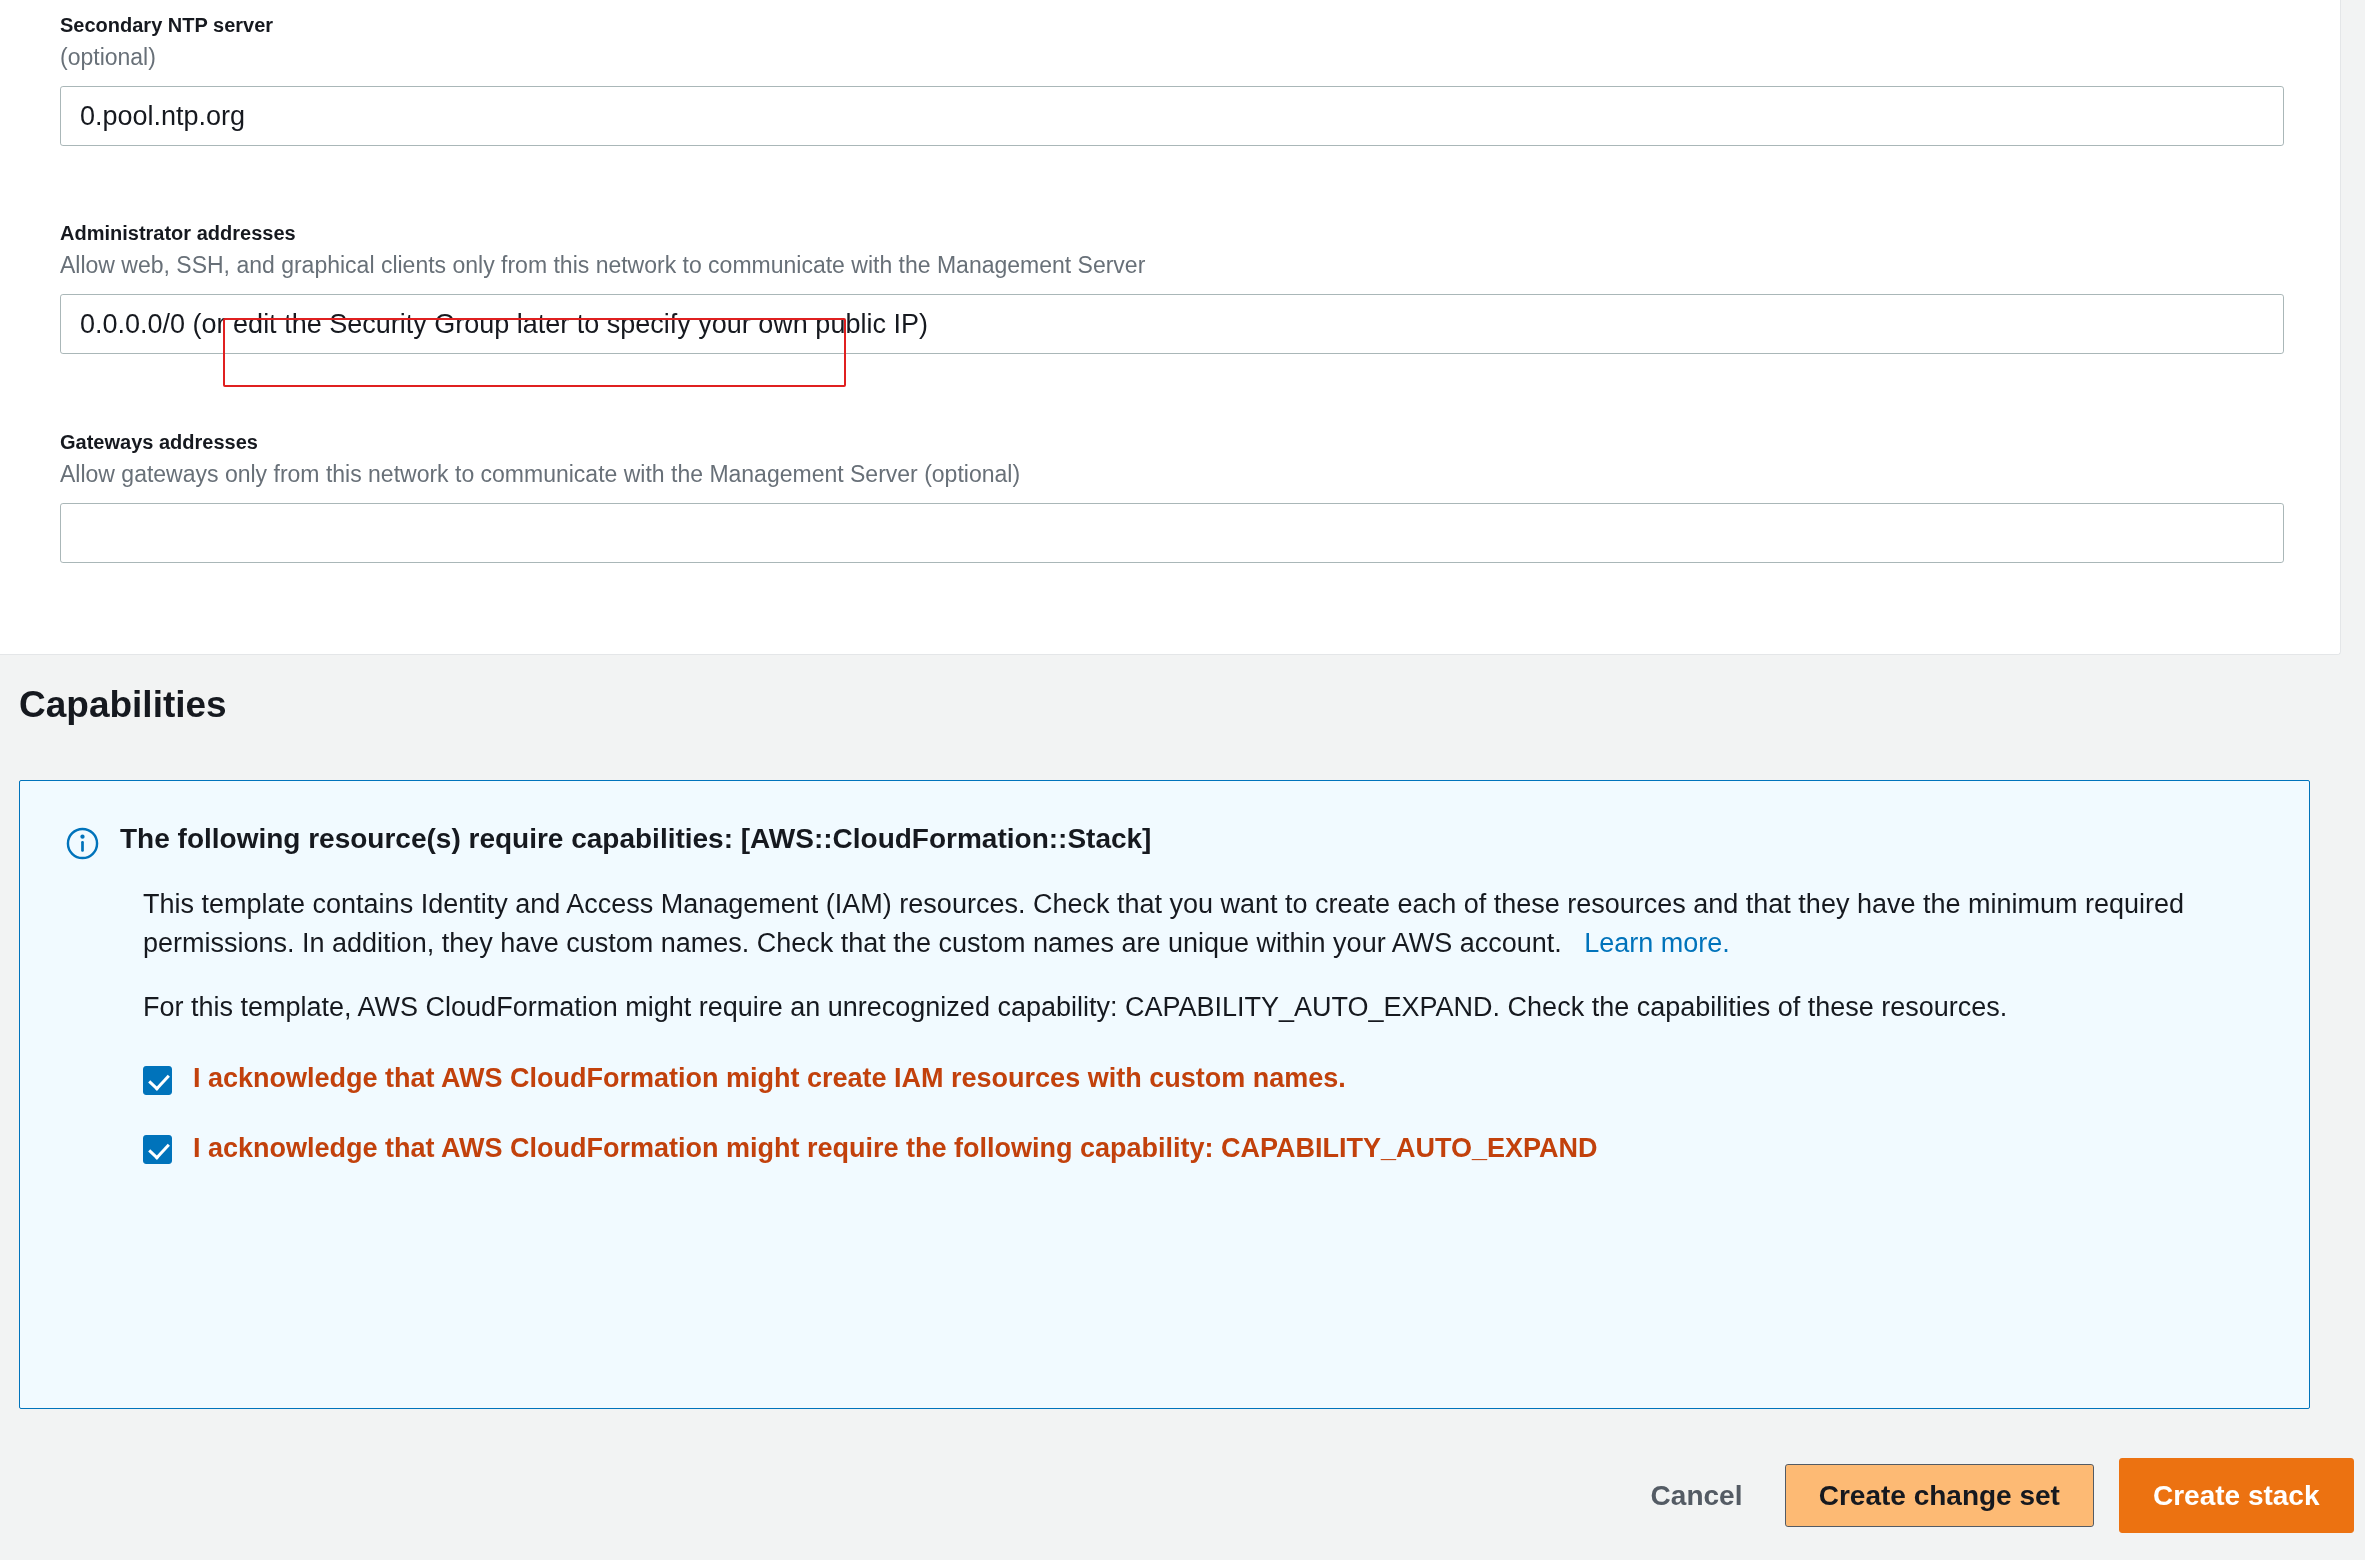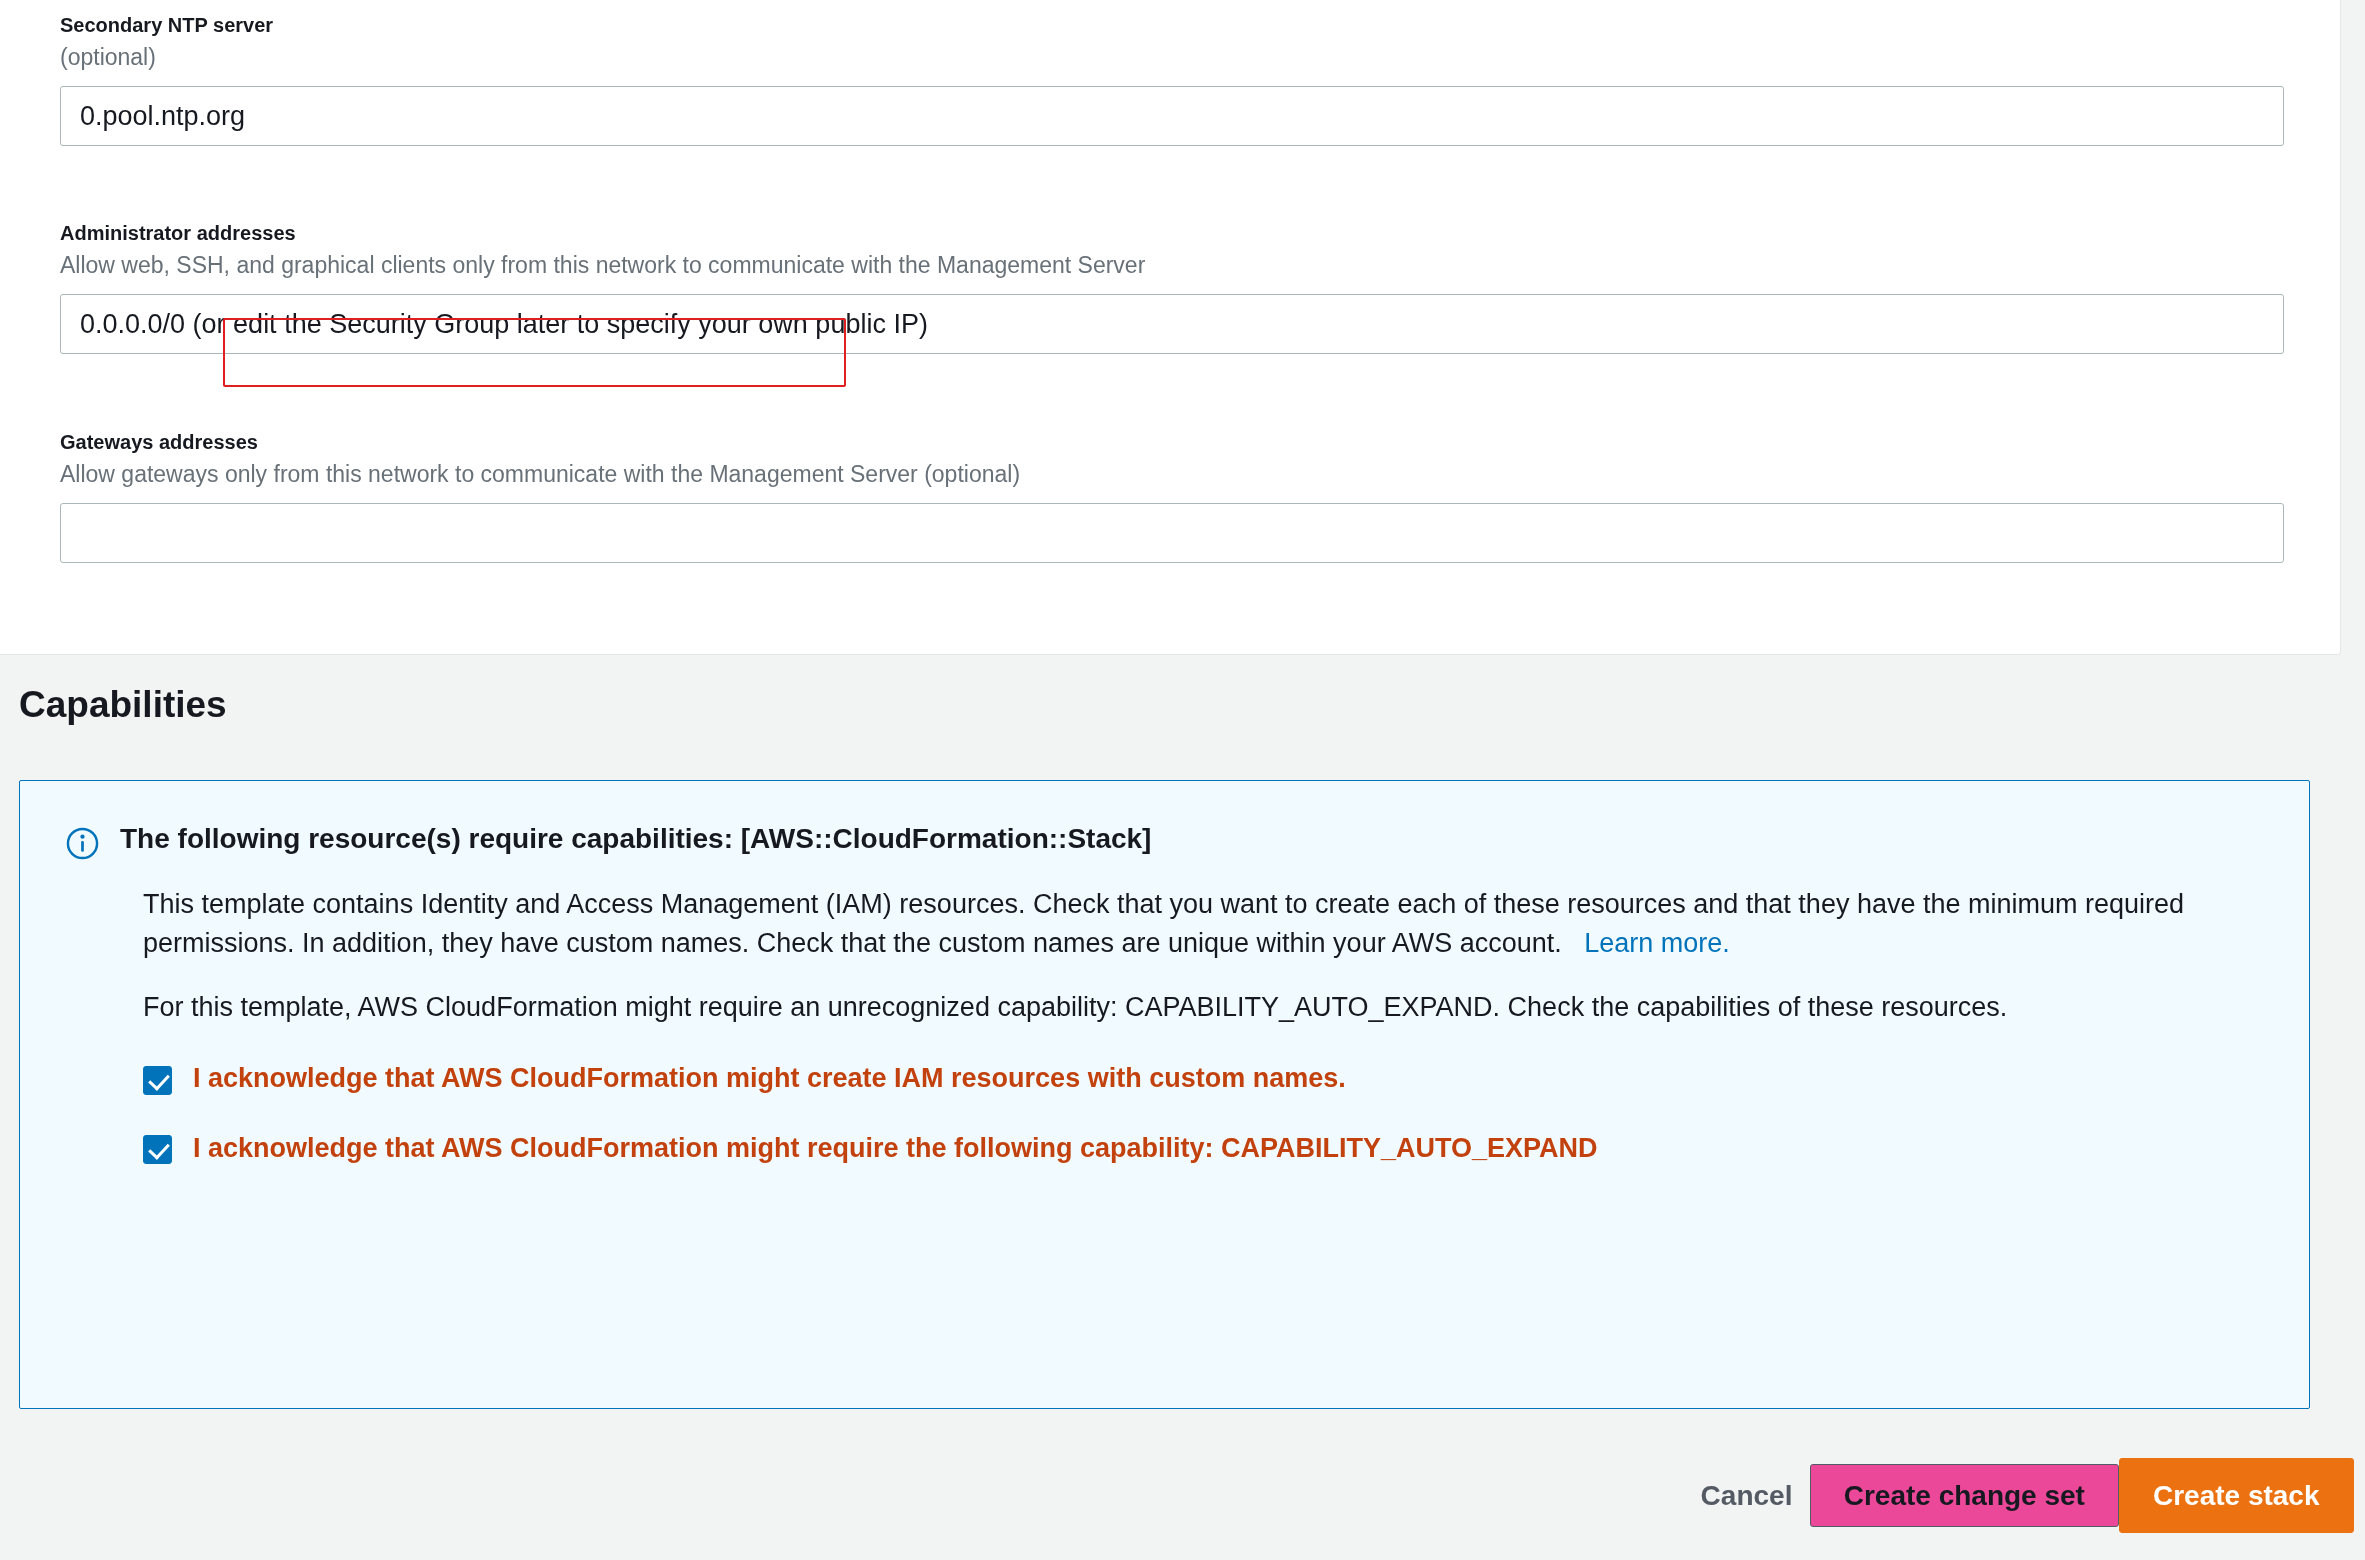--- a/index.html
+++ b/index.html
@@ -163,40 +163,41 @@
     max-width: 1969px;
   }
 
   
   .actions {
     position: absolute;
     right: 11.5px;
     top: 1458px;
     display: flex;
     align-items: center;
+    gap: 25px;
   }
   .btn {
     font-family: "Liberation Sans", sans-serif;
     font-size: 28px;
     border-radius: 2.9px;
     display: flex;
     align-items: center;
     justify-content: center;
     cursor: pointer;
   }
   .btn-link {
     background: transparent;
     border: none;
     color: #545b64;
     font-weight: bold;
     height: 60px;
     padding: 0 17.3px;
   }
   .btn-secondary {
-    background: #ec4899;
+    background: #fdba74;
     border: 1px solid #545b64;
     color: #16191f;
     font-weight: bold;
     height: 63px;
     padding: 0 33px;
   }
   .btn-primary {
     background: #ec7211;
     border: 1px solid #ec7211;
     color: #ffffff;

